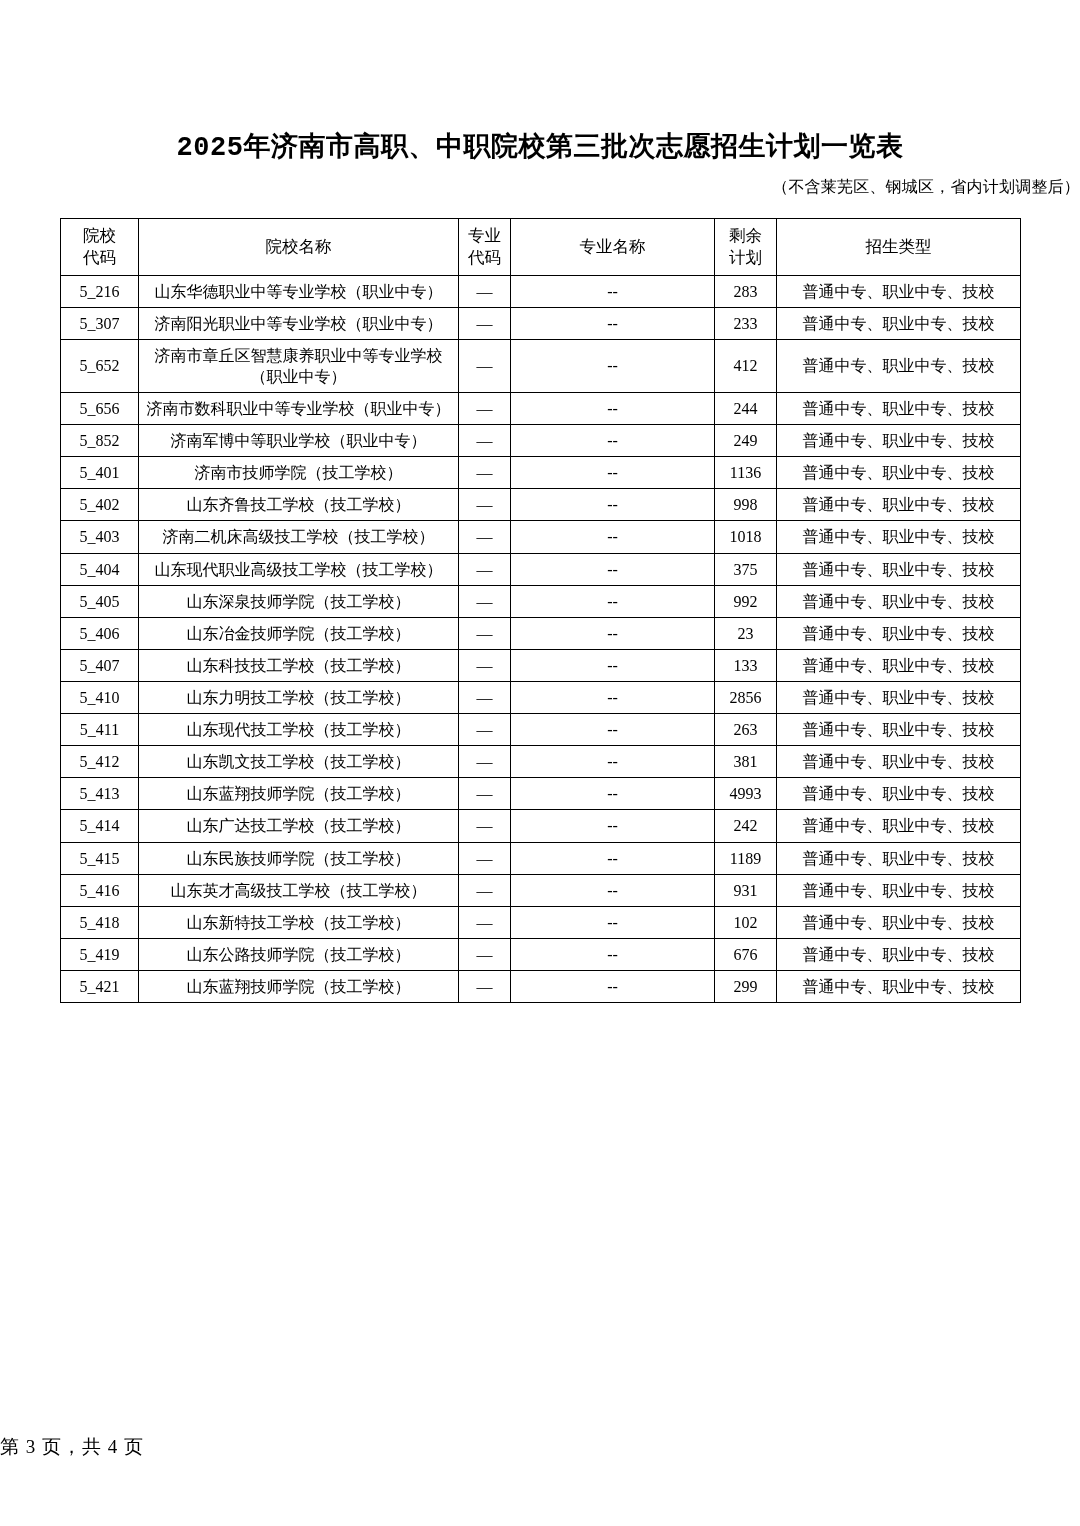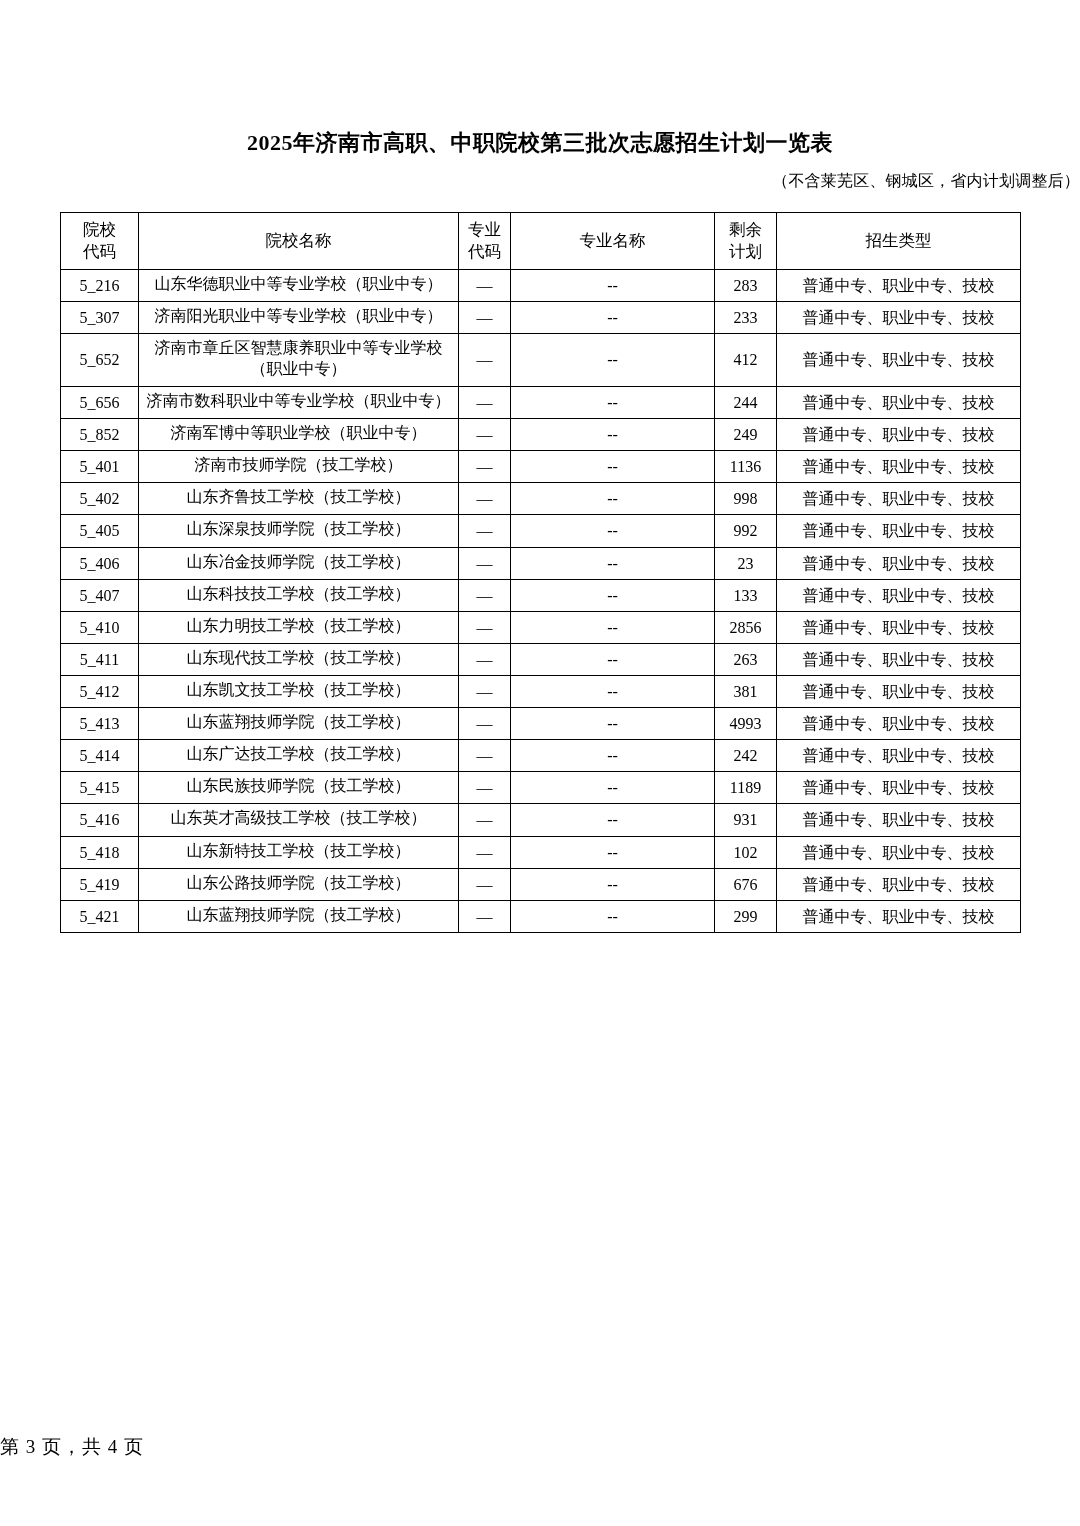--- a/index.html
+++ b/index.html
@@ -17,26 +17,26 @@
   }
   .page {
     width: 1080px;
     height: 1526px;
     box-sizing: border-box;
     padding: 0;
     position: relative;
   }
   .doc-title {
     text-align: center;
-    font-size: 22px;
+    font-size: 27px;
     font-weight: bold;
     letter-spacing: 0.5px;
     margin: 0;
     padding-top: 128px;
-    font-family: Liberation Serif, serif;
+    font-family: Liberation Mono, monospace;
   }
   .doc-subtitle {
     text-align: right;
     font-size: 16px;
     margin: 0;
     padding-top: 13px;
     padding-bottom: 0;
     letter-spacing: 0.2px;
   }
   .table-wrap {
@@ -64,21 +64,20 @@
   col.c-code { width: 78px; }
   col.c-name { width: 320px; }
   col.c-mcode { width: 52px; }
   col.c-mname { width: 204px; }
   col.c-remain { width: 62px; }
   col.c-type { width: 244px; }
 
   .cell-name {
     padding-left: 6px;
     padding-right: 6px;
-    font-family: Liberation Mono, monospace;
   }
   .dash {
     letter-spacing: 0px;
   }
   .footer {
     position: absolute;
     left: 0;
     right: 0;
     bottom: 66px;
     text-align: left;
@@ -174,20 +173,36 @@
           </tr>
           <tr>
             <td>5_402</td>
             <td class="cell-name">山东齐鲁技工学校（技工学校）</td>
             <td class="dash">—</td>
             <td class="dash">--</td>
             <td>998</td>
             <td>普通中专、职业中专、技校</td>
           </tr>
           <tr>
+            <td>5_403</td>
+            <td class="cell-name">济南二机床高级技工学校（技工学校）</td>
+            <td class="dash">—</td>
+            <td class="dash">--</td>
+            <td>1018</td>
+            <td>普通中专、职业中专、技校</td>
+          </tr>
+          <tr>
+            <td>5_404</td>
+            <td class="cell-name">山东现代职业高级技工学校（技工学校）</td>
+            <td class="dash">—</td>
+            <td class="dash">--</td>
+            <td>375</td>
+            <td>普通中专、职业中专、技校</td>
+          </tr>
+          <tr>
             <td>5_405</td>
             <td class="cell-name">山东深泉技师学院（技工学校）</td>
             <td class="dash">—</td>
             <td class="dash">--</td>
             <td>992</td>
             <td>普通中专、职业中专、技校</td>
           </tr>
           <tr>
             <td>5_406</td>
             <td class="cell-name">山东冶金技师学院（技工学校）</td>

